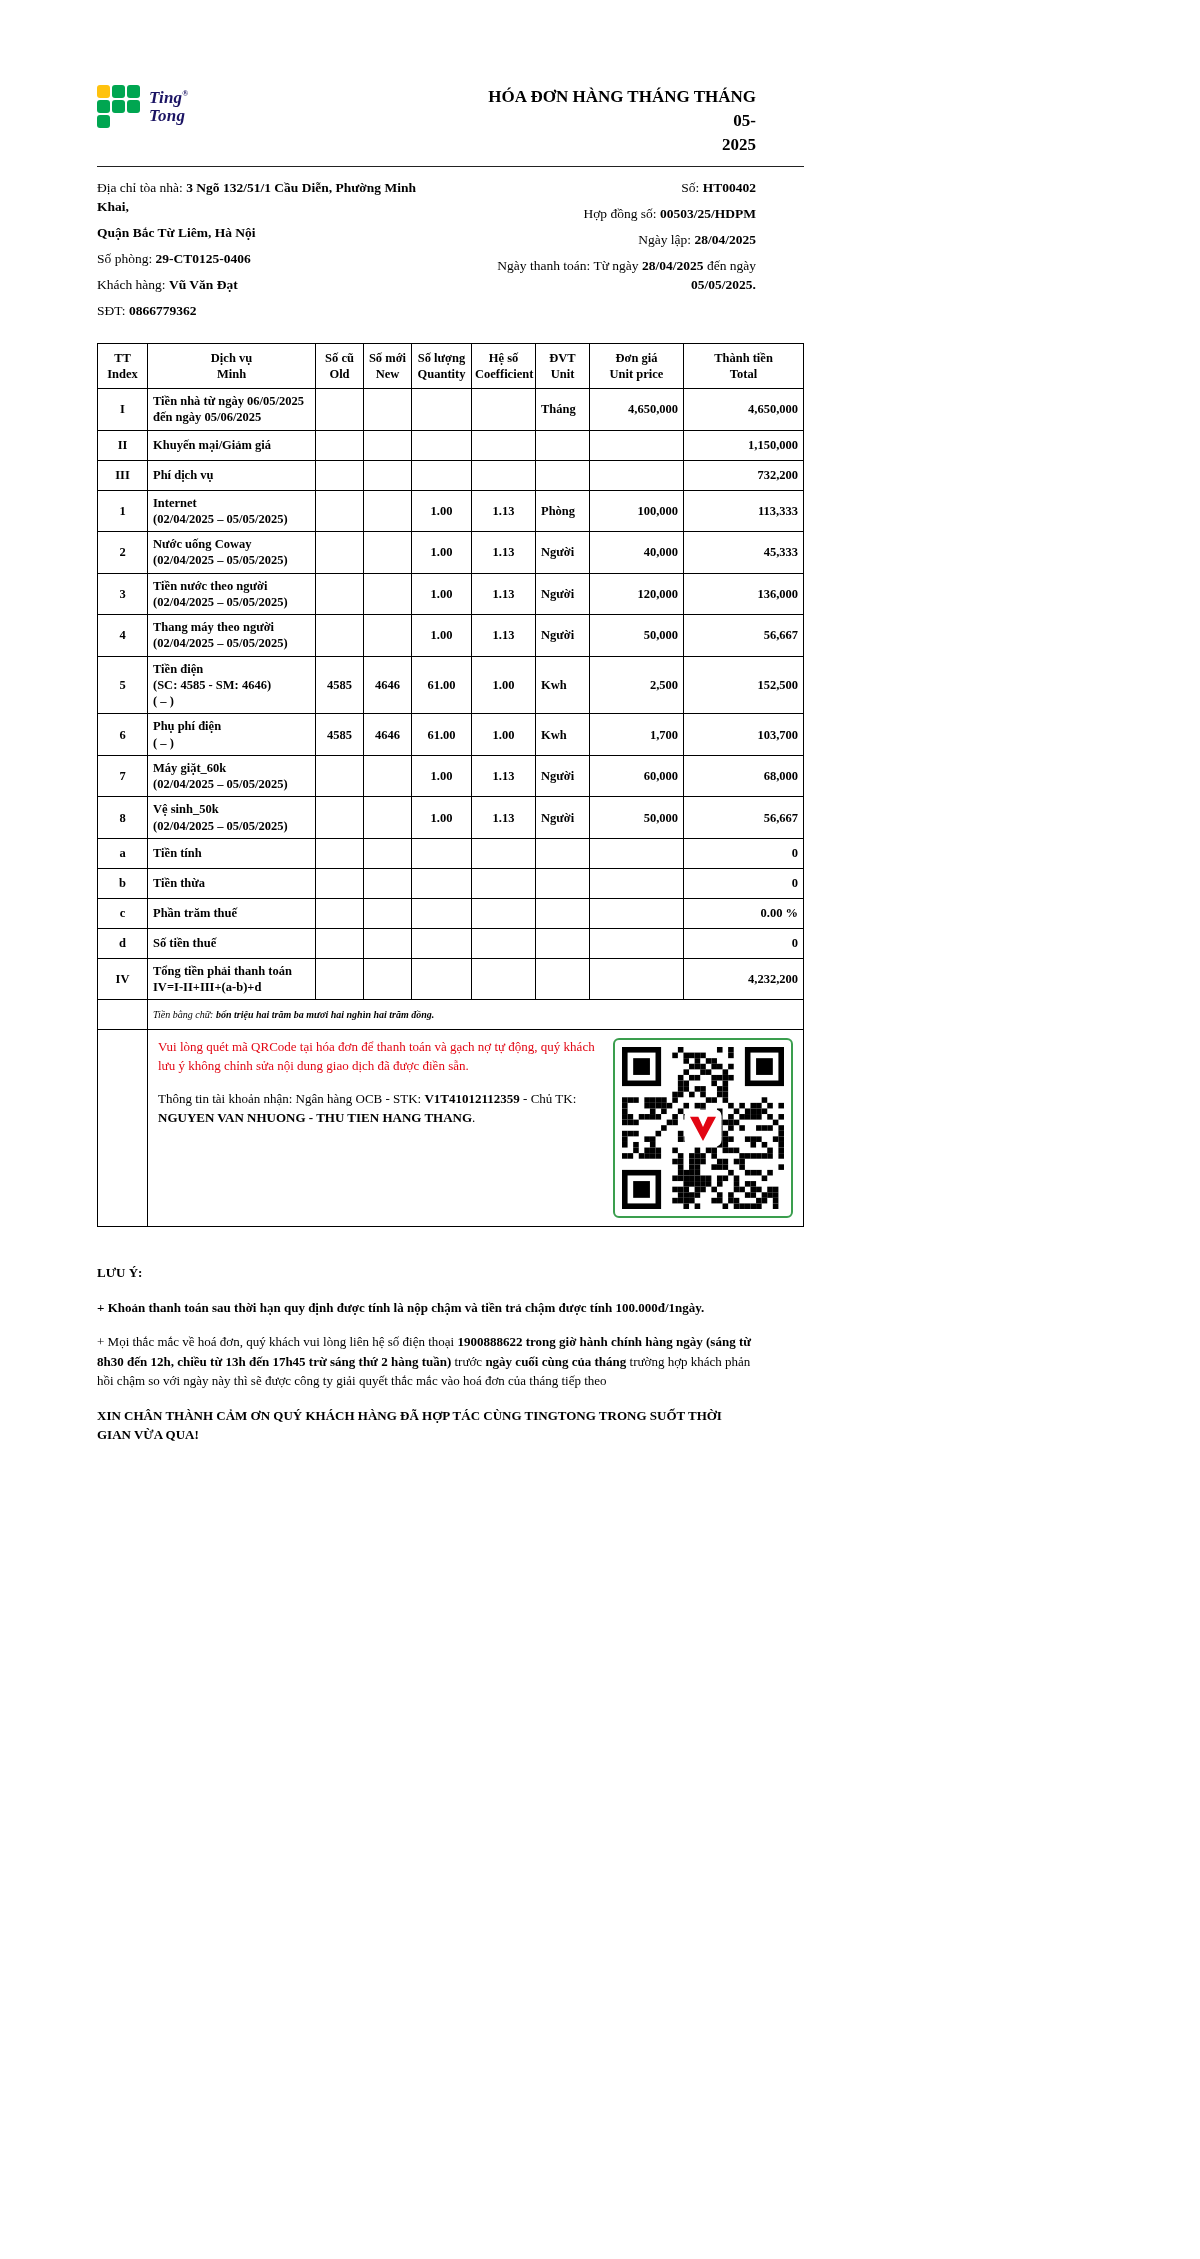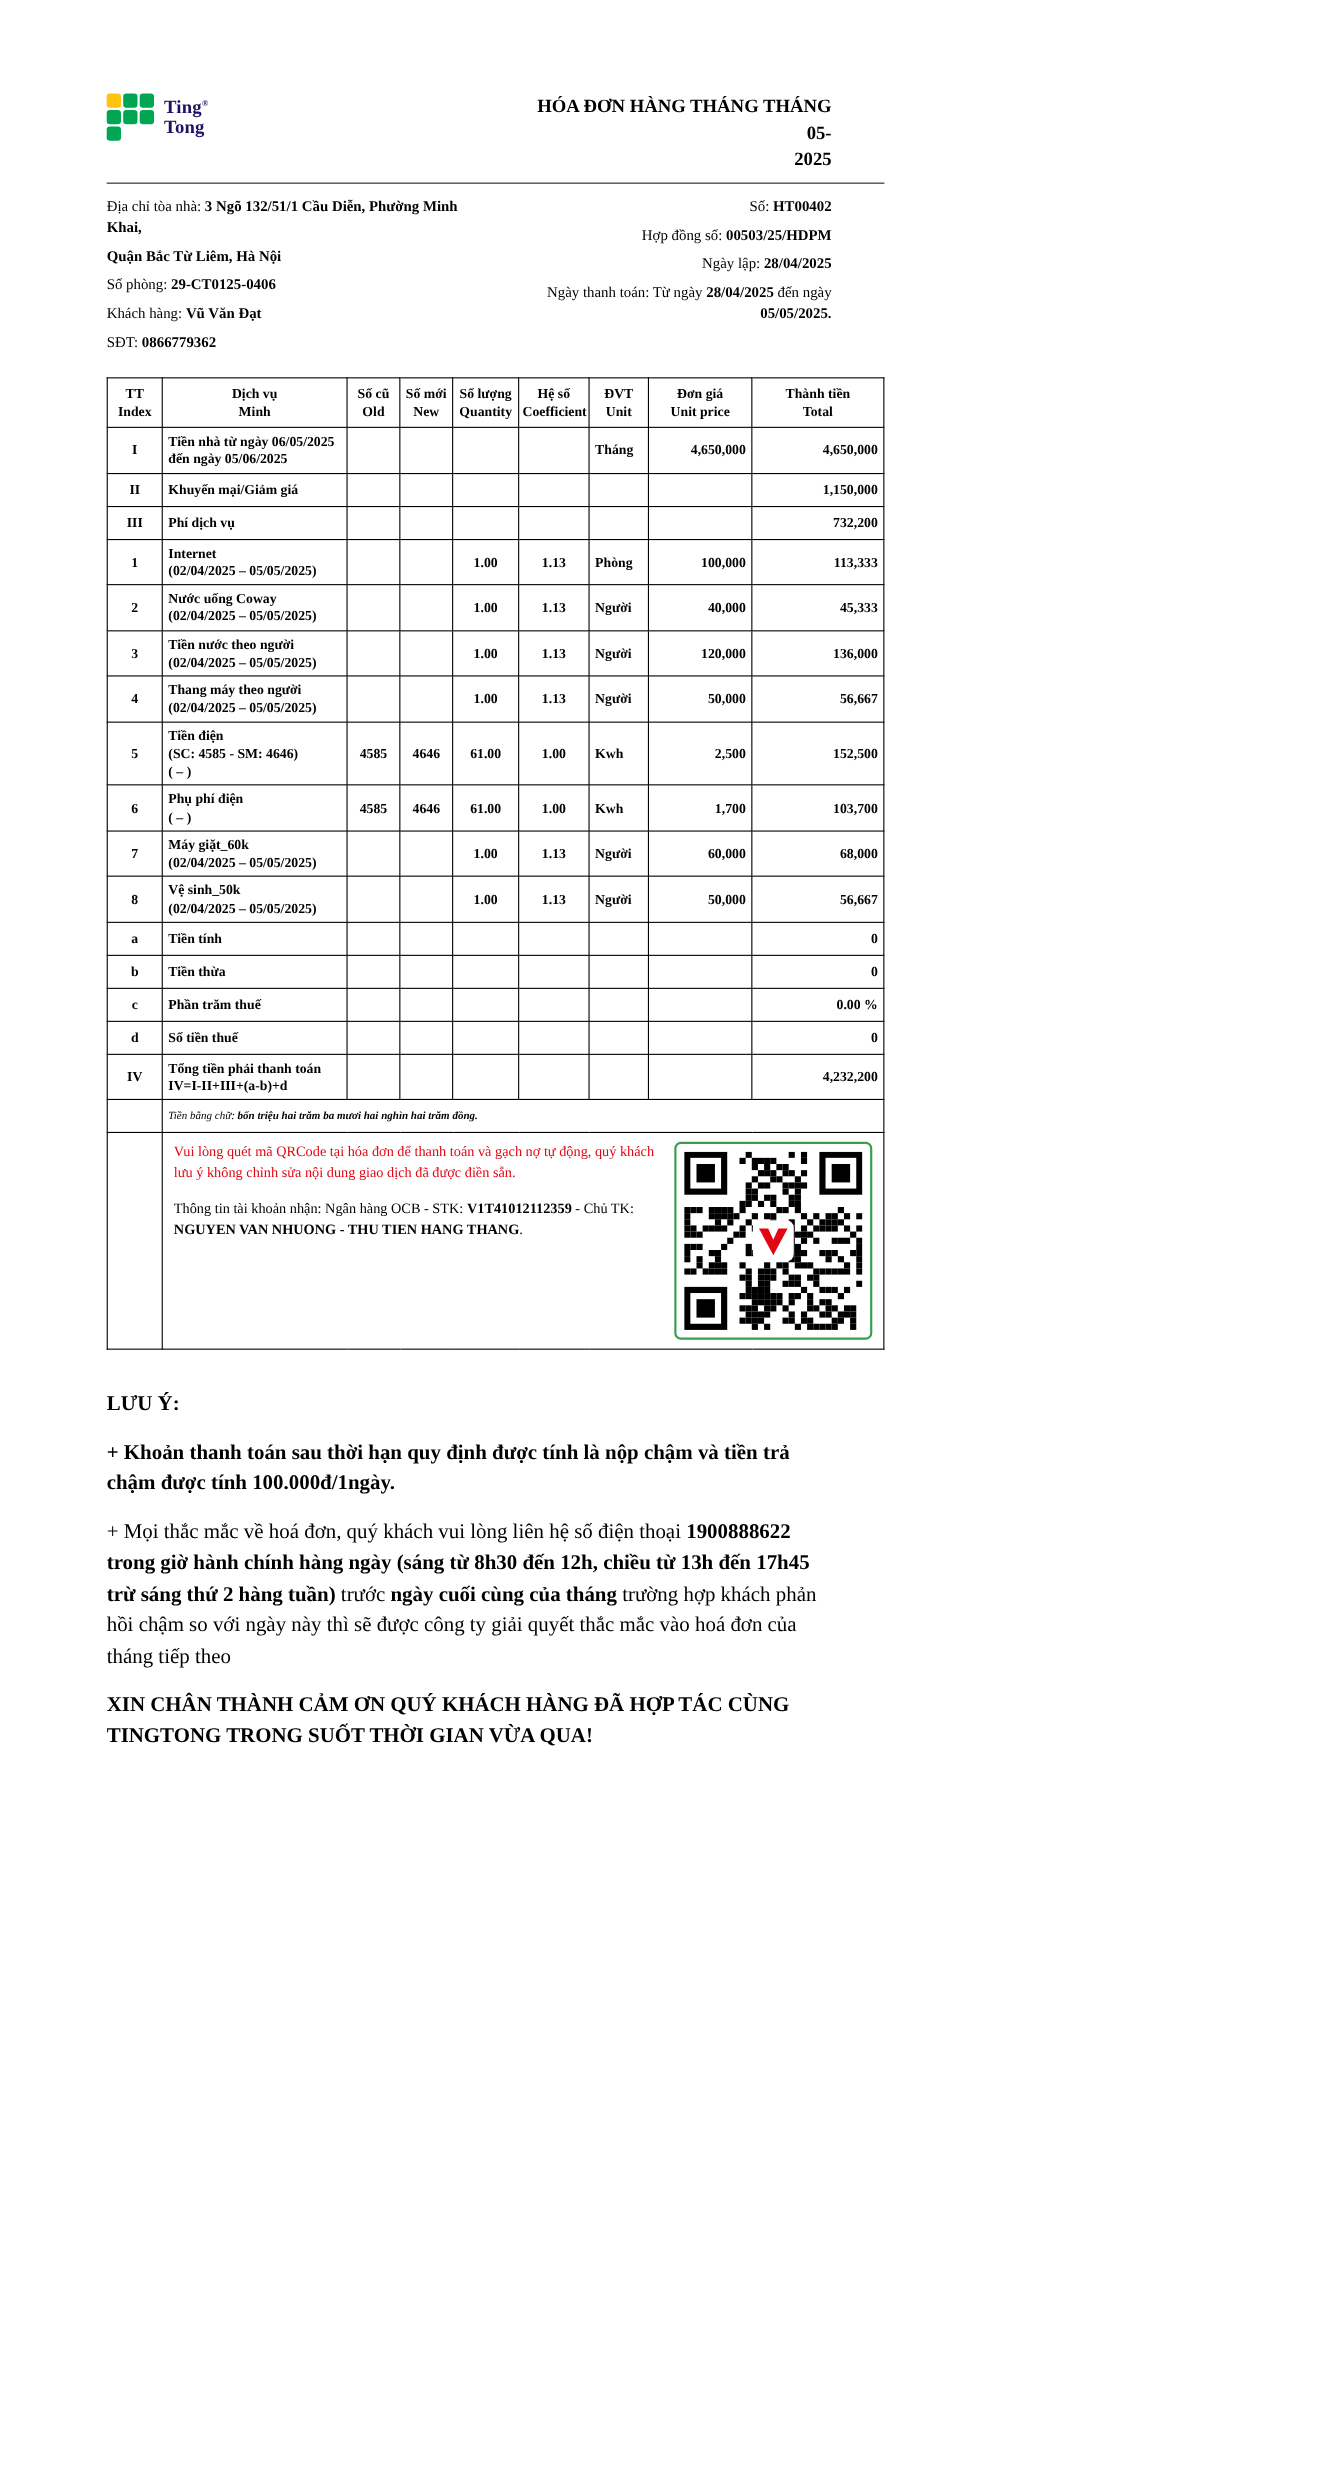--- a/index.html
+++ b/index.html
@@ -8,21 +8,21 @@
     width:1200px; height:2259px; position:relative;
     font-family:"Liberation Serif", serif; color:#000;
   }
   .sheet { width:707px; margin-left:97px; padding-top:85px; }
 
   
   .header-row {
     display:flex; justify-content:space-between; align-items:flex-start;
     padding-bottom:10px; border-bottom:1px solid #222;
   }
-  .logo { display:flex; gap:9px; align-items:center; }
+  .logo { display:flex; gap:9px; align-items:center;font-style:italic; }
   .logo-icon { display:grid; grid-template-columns:repeat(3,13px); grid-auto-rows:13px; gap:2px; }
   .px { border-radius:3px; display:block; }
   .px.green { background:var(--brand-green,#00a651); }
   .px.yellow { background:var(--brand-yellow,#ffc20e); }
   .px.empty { background:transparent; }
   .logo-text { font-weight:bold; color:var(--brand-navy,#1b1464); font-size:17px; line-height:1.02; letter-spacing:.2px; }
   .logo-text .reg { font-size:8px; vertical-align:super; }
   .title { text-align:right; font-weight:bold; font-size:17px; line-height:1.4; padding-right:48px; max-width:330px; }
 
   
@@ -48,21 +48,21 @@
   .qr-text { width:440px; font-size:13px; line-height:1.45; }
   .qr-red { color:var(--accent-red,#e20613); margin-bottom:14px; }
   .qr-box {
     border:2px solid var(--qr-border,#3a9e4e); border-radius:6px;
     background:#fff; padding:7px; width:180px; height:180px;
     display:flex; align-items:center; justify-content:center;
   }
   .qr-svg { width:162px; height:162px; display:block; background:#fff; }
 
   
-  .notes { margin-top:36px; width:655px; font-size:19px; line-height:1.5; }
+  .notes { margin-top:36px; width:655px; font-size:13px; line-height:1.5; }
   .notes p { margin-bottom:15px; }
   .bold { font-weight:bold; }
 </style>
 </head>
 <body>
 
 <div class="sheet">
 
   <div class="header-row">
     <div class="logo">

